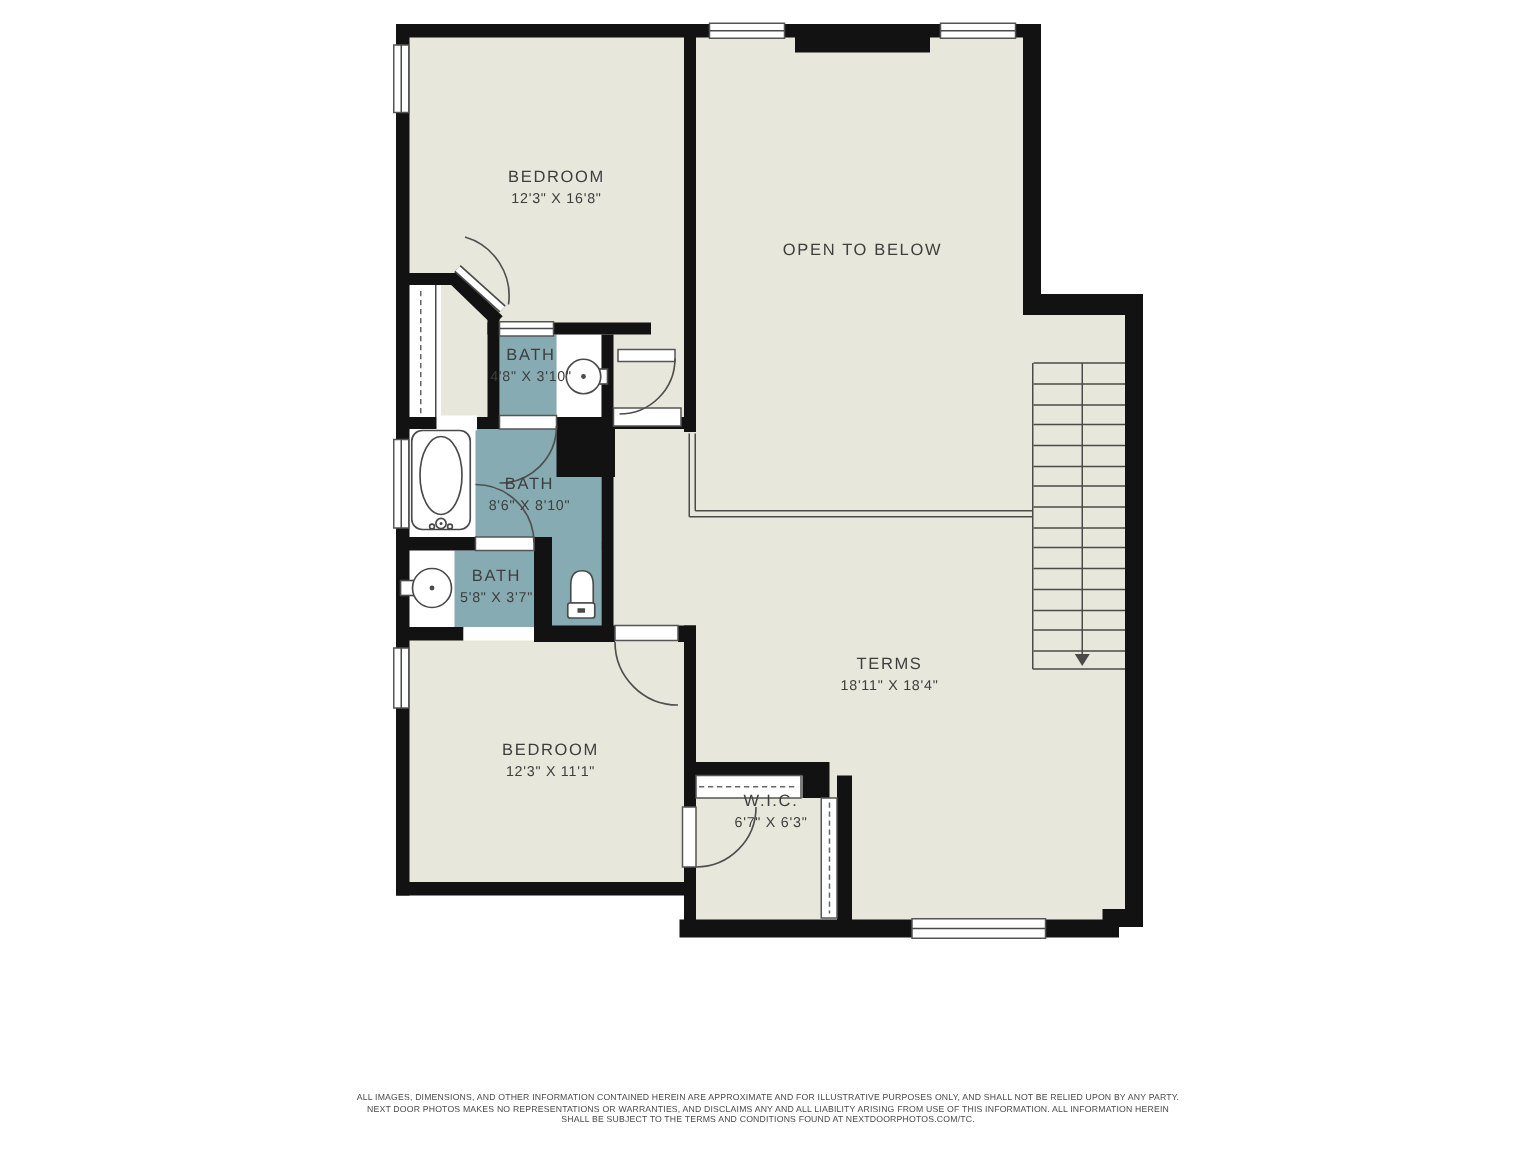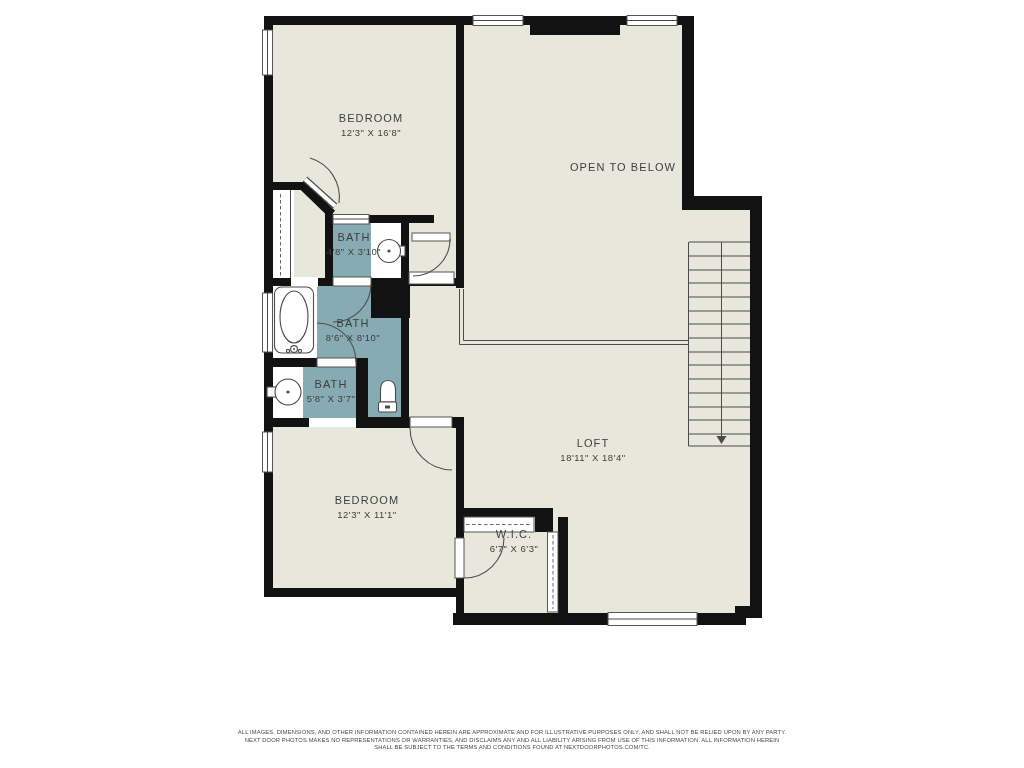--- a/index.html
+++ b/index.html
@@ -211,37 +211,37 @@
         <rect class="fixture" x="378.5" y="402" width="18" height="10" rx="1.5"></rect>
         <rect x="385" y="405.5" width="5" height="3" fill="#4a4a4a"></rect>
       </g>
     </g>
   </svg>
 
   <div class="lbl" style="left:371px;top:112px;">
     <div class="nm">BEDROOM</div>
     <div class="dm">12'3" X 16'8"</div>
   </div>
-  <div class="lbl" style="left:575px;top:161px;margin-left:48px;">
+  <div class="lbl" style="left:575px;top:161px;">
     <div class="nm">OPEN TO BELOW</div>
   </div>
   <div class="lbl" style="left:354px;top:231px;">
     <div class="nm">BATH</div>
     <div class="dm">4'8" X 3'10"</div>
   </div>
   <div class="lbl" style="left:353px;top:317px;">
     <div class="nm">BATH</div>
     <div class="dm">8'6" X 8'10"</div>
   </div>
   <div class="lbl" style="left:331px;top:378px;">
     <div class="nm">BATH</div>
     <div class="dm">5'8" X 3'7"</div>
   </div>
   <div class="lbl" style="left:593px;top:437px;">
-    <div class="nm">LOFT</div>
+    <div class="nm">TERMS</div>
     <div class="dm">18'11" X 18'4"</div>
   </div>
   <div class="lbl" style="left:367px;top:494px;">
     <div class="nm">BEDROOM</div>
     <div class="dm">12'3" X 11'1"</div>
   </div>
   <div class="lbl" style="left:514px;top:528px;">
     <div class="nm">W.I.C.</div>
     <div class="dm">6'7" X 6'3"</div>
   </div>

